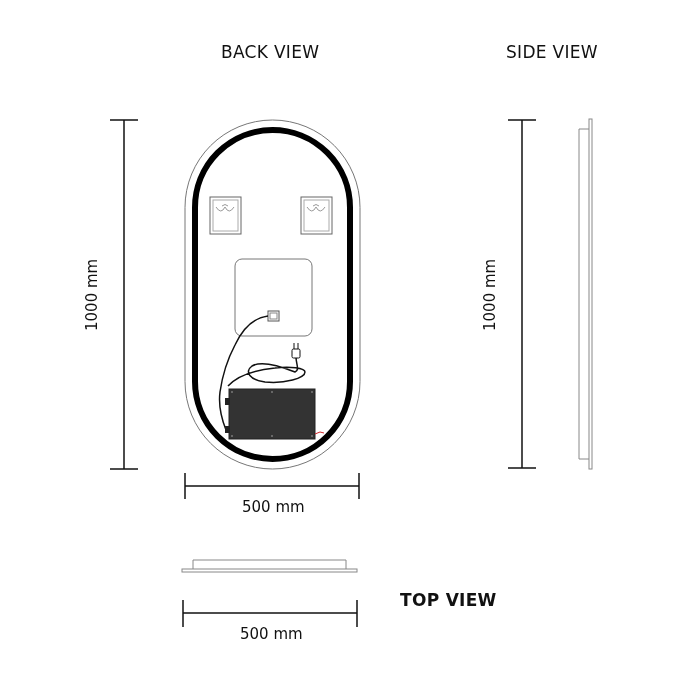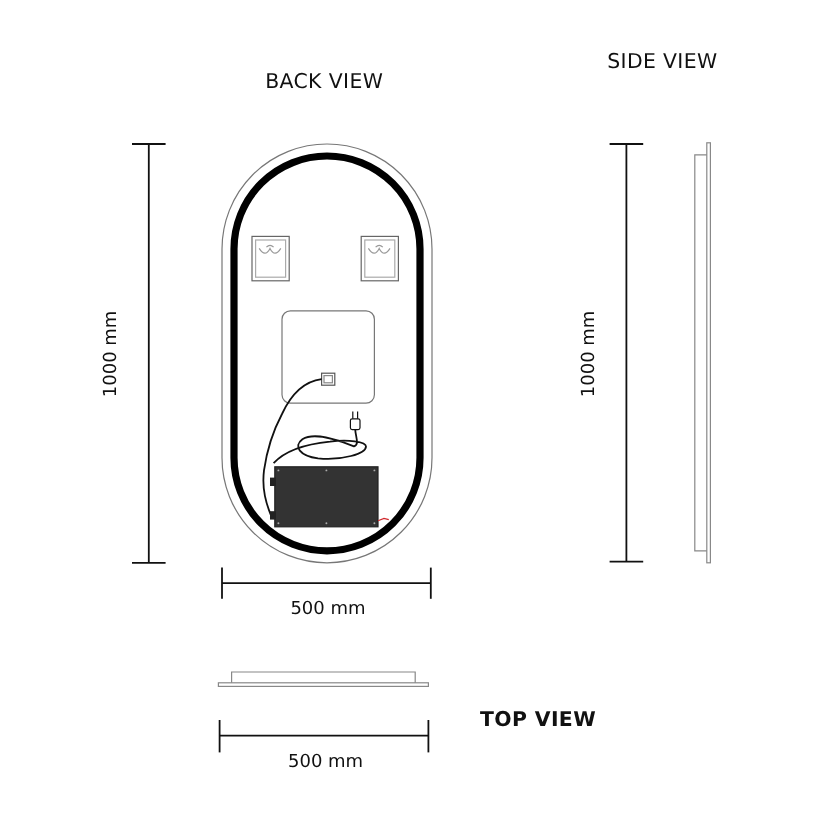--- a/index.html
+++ b/index.html
@@ -87,20 +87,20 @@
     <path d="M193 569 L193 560 L346 560 L346 569"></path>
   </g>
 
   <g stroke="#111" stroke-width="1.5">
     <line x1="183" y1="613" x2="357" y2="613"></line>
     <line x1="183" y1="600" x2="183" y2="627"></line>
     <line x1="357" y1="600" x2="357" y2="627"></line>
   </g>
 </svg>
 
-<div class="label" style="left:221px; top:58px;">BACK VIEW</div>
+<div class="label" style="left:221px; top:42px;">BACK VIEW</div>
 <div class="label" style="left:506px; top:42px;">SIDE VIEW</div>
 <div class="label" style="left:400px; top:590px;font-weight:bold;">TOP VIEW</div>
 
 <div class="dim vert" style="left:60px; top:290px; width:64px; text-align:center;">1000 mm</div>
 <div class="dim vert" style="left:458px; top:290px; width:64px; text-align:center;">1000 mm</div>
 <div class="dim" style="left:242px; top:498px;">500 mm</div>
 <div class="dim" style="left:240px; top:625px;">500 mm</div>
 
 </body></html>

